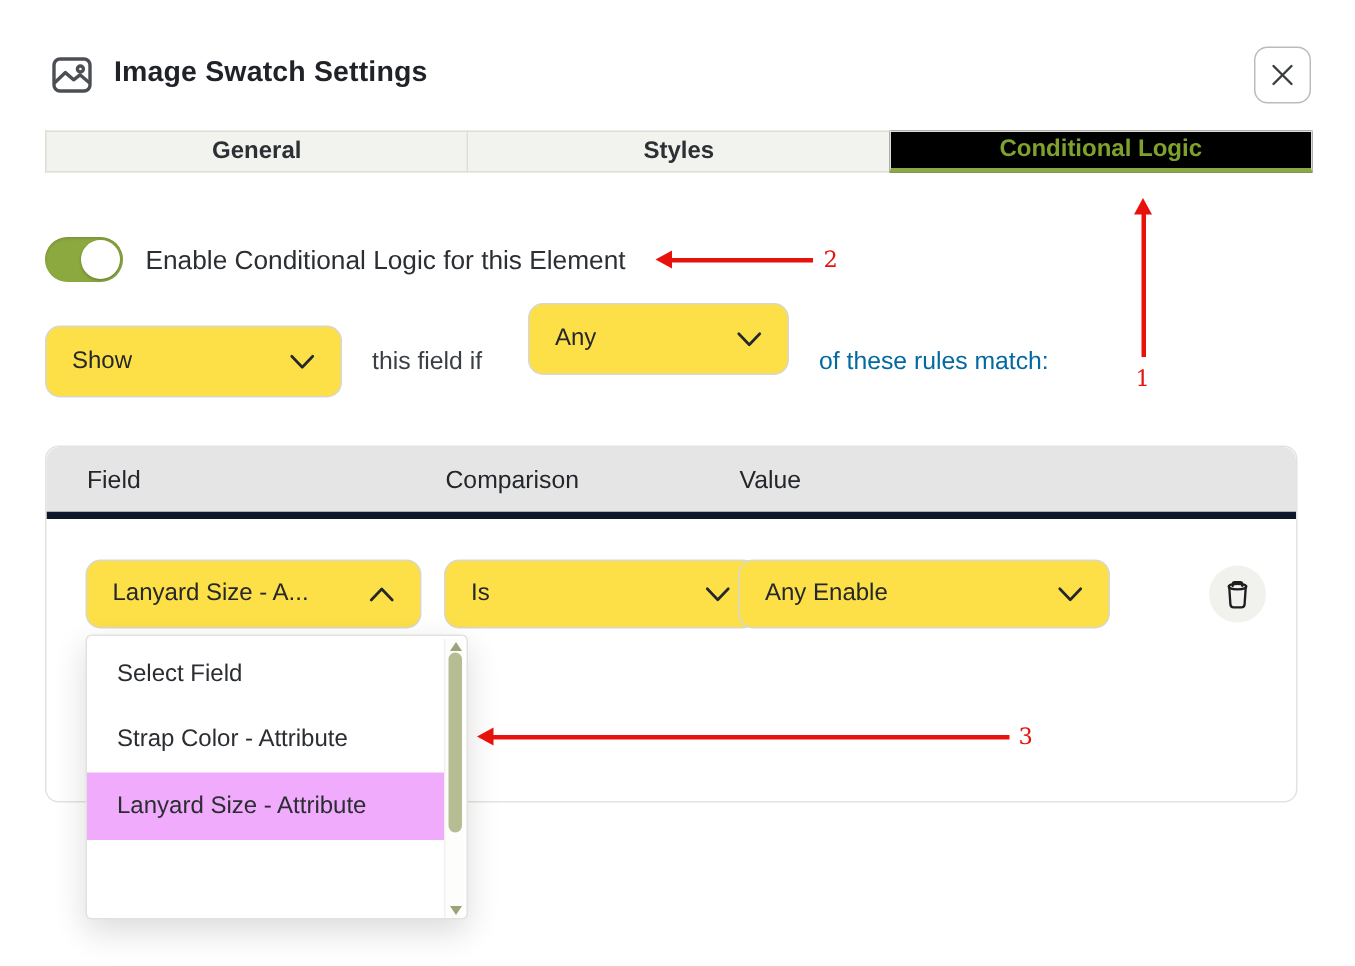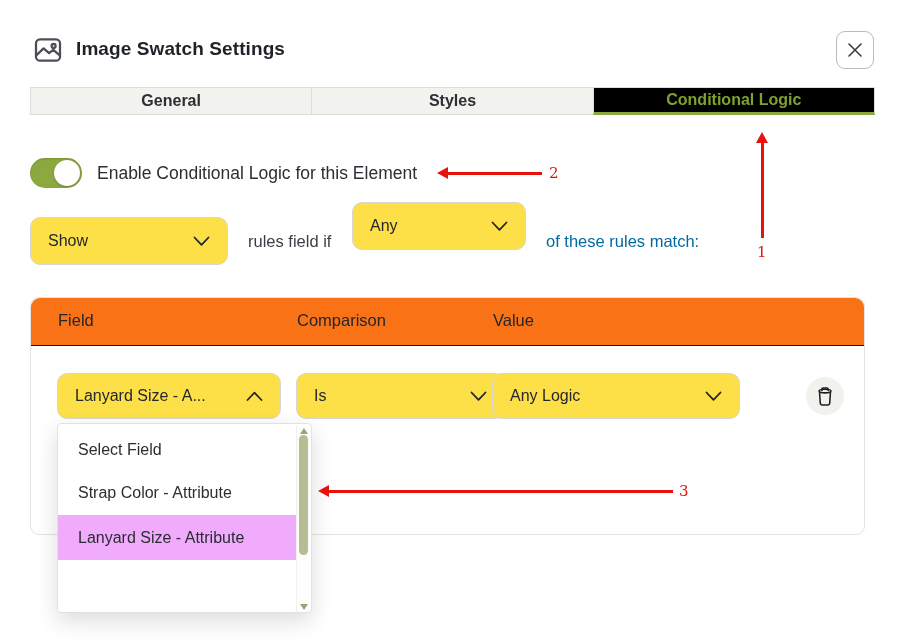--- a/index.html
+++ b/index.html
@@ -27,21 +27,21 @@
   
   .select { position:absolute; height:48px; border:1px solid #d7d7d2; border-radius:10px; background:#fde047; display:flex; align-items:center; justify-content:space-between; padding:0 17px; font-size:16px; color:#24272b; cursor:pointer; }
   .select .chev { display:flex; align-items:center; }
   .sel-show { left:30px; top:217px; width:198px; }
   .txt-mid { position:absolute; left:248px; top:232px; font-size:16.5px; color:#3a3f46; }
   .sel-any { left:352px; top:202px; width:174px; }
   .txt-end { position:absolute; left:546px; top:232px; font-size:16.5px; color:#0369a1; }
 
   
   .rules { position:absolute; left:30px; top:297px; width:835px; height:238px; border:1px solid #e3e3de; border-radius:9px; background:#fff; }
-  .rules-head { position:absolute; left:0; top:0; width:100%; height:48px; background:#f97316; border-bottom:1px solid #0f172a; border-radius:9px 9px 0 0; }
+  .rules-head { position:absolute; left:0; top:0; width:100%; height:48px; background:#e5e5e5; border-bottom:5px solid #0f172a; border-radius:9px 9px 0 0; }
   .col-label { position:absolute; top:13px; font-size:16.5px; font-weight:500; color:#23262a; }
   .col-field { left:27px; }
   .col-comparison { left:266px; }
   .col-value { left:462px; }
 
   .sel-field { left:57px; top:373px; width:224px; height:46px; }
   .sel-is { left:296px; top:373px; width:209px; height:46px; }
   .sel-choice { left:492px; top:373px; width:248px; height:46px; }
   .trash-btn { position:absolute; left:806px; top:377px; width:38px; height:38px; border-radius:50%; background:#f1f1ed; border:none; display:flex; align-items:center; justify-content:center; cursor:pointer; }
   .trash-btn svg { width:20px; height:21px; }
@@ -95,21 +95,21 @@
   <div class="toggle-label">Enable Conditional Logic for this Element</div>
 
   <div class="select sel-show">
     <span>Show</span>
     <span class="chev">
       <svg width="17" height="11" viewBox="0 0 17 11" fill="none" stroke="#24272b" stroke-width="1.8" stroke-linecap="round" stroke-linejoin="round">
           <path d="M1.5 1.5 L8.5 8.8 L15.5 1.5"></path>
         </svg>
     </span>
   </div>
-  <div class="txt-mid">rules field if</div>
+  <div class="txt-mid">this field if</div>
   <div class="select sel-any">
     <span>Any</span>
     <span class="chev">
       <svg width="17" height="11" viewBox="0 0 17 11" fill="none" stroke="#24272b" stroke-width="1.8" stroke-linecap="round" stroke-linejoin="round">
           <path d="M1.5 1.5 L8.5 8.8 L15.5 1.5"></path>
         </svg>
     </span>
   </div>
   <div class="txt-end">of these rules match:</div>
 
@@ -131,21 +131,21 @@
   </div>
   <div class="select sel-is">
     <span>Is</span>
     <span class="chev">
       <svg width="17" height="11" viewBox="0 0 17 11" fill="none" stroke="#24272b" stroke-width="1.8" stroke-linecap="round" stroke-linejoin="round">
           <path d="M1.5 1.5 L8.5 8.8 L15.5 1.5"></path>
         </svg>
     </span>
   </div>
   <div class="select sel-choice">
-    <span>Any Logic</span>
+    <span>Any Enable</span>
     <span class="chev">
       <svg width="17" height="11" viewBox="0 0 17 11" fill="none" stroke="#24272b" stroke-width="1.8" stroke-linecap="round" stroke-linejoin="round">
           <path d="M1.5 1.5 L8.5 8.8 L15.5 1.5"></path>
         </svg>
     </span>
   </div>
   <button class="trash-btn">
     <svg viewBox="0 0 22 23" fill="none" stroke="#1c1e20" stroke-width="1.7" stroke-linecap="round" stroke-linejoin="round">
       <path d="M7.5 5 V3.8 a1.6 1.6 0 0 1 1.6 -1.6 h3.8 a1.6 1.6 0 0 1 1.6 1.6 V5"></path>
       <path d="M4.5 5.5 a6.5 2 0 0 0 13 0 a6.5 2 0 0 0 -13 0"></path>

